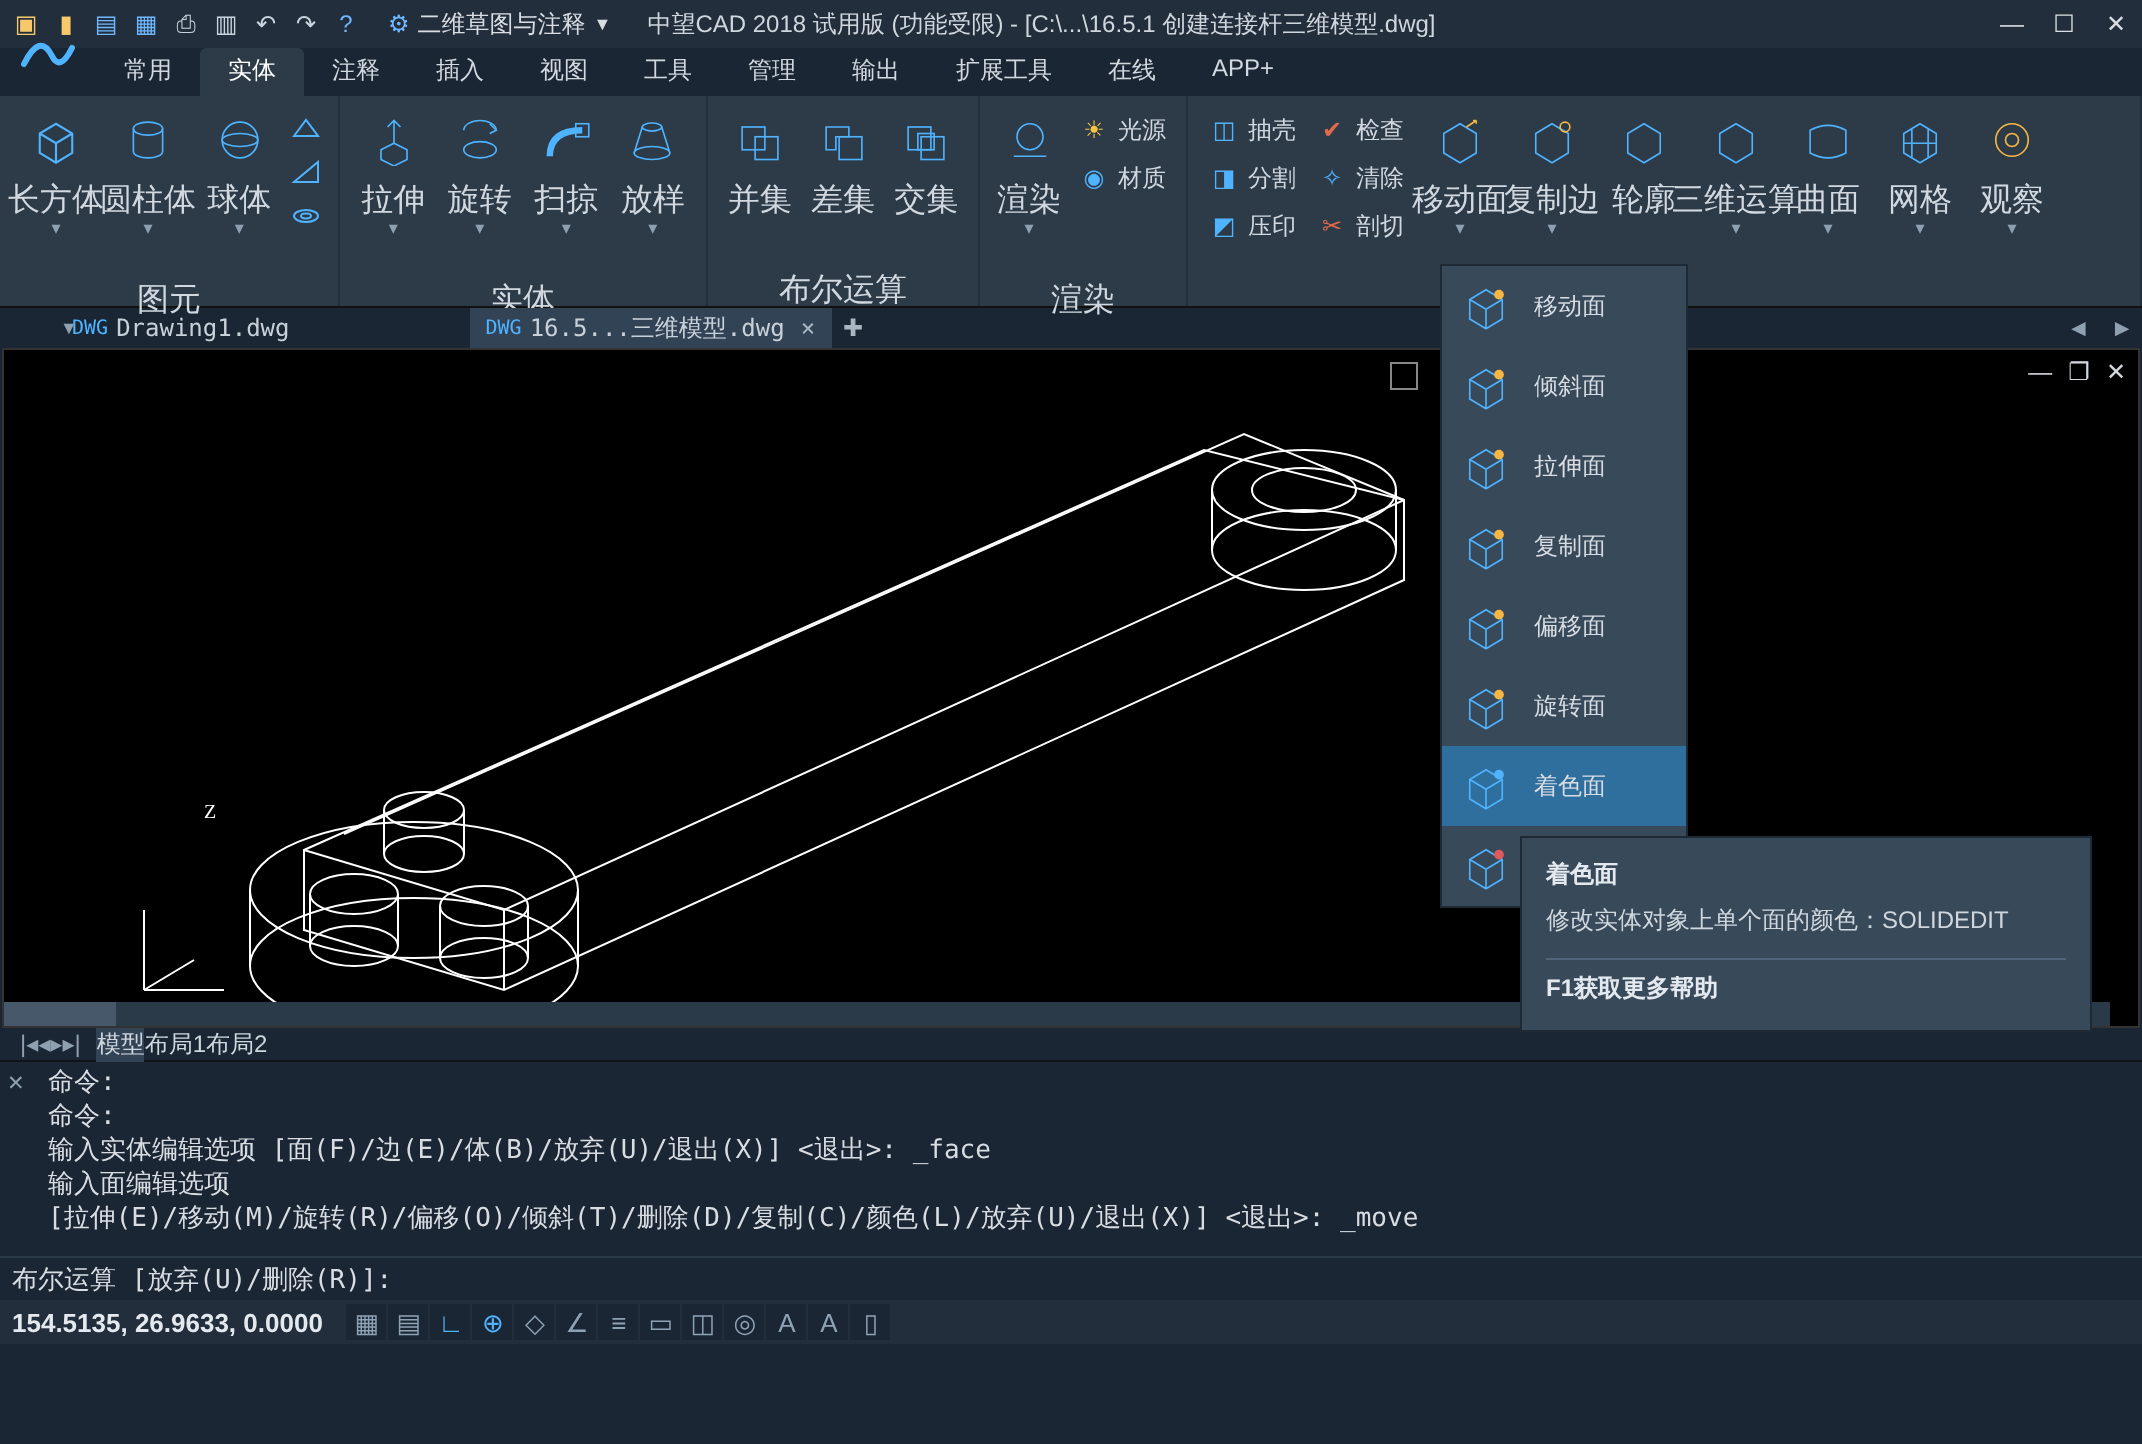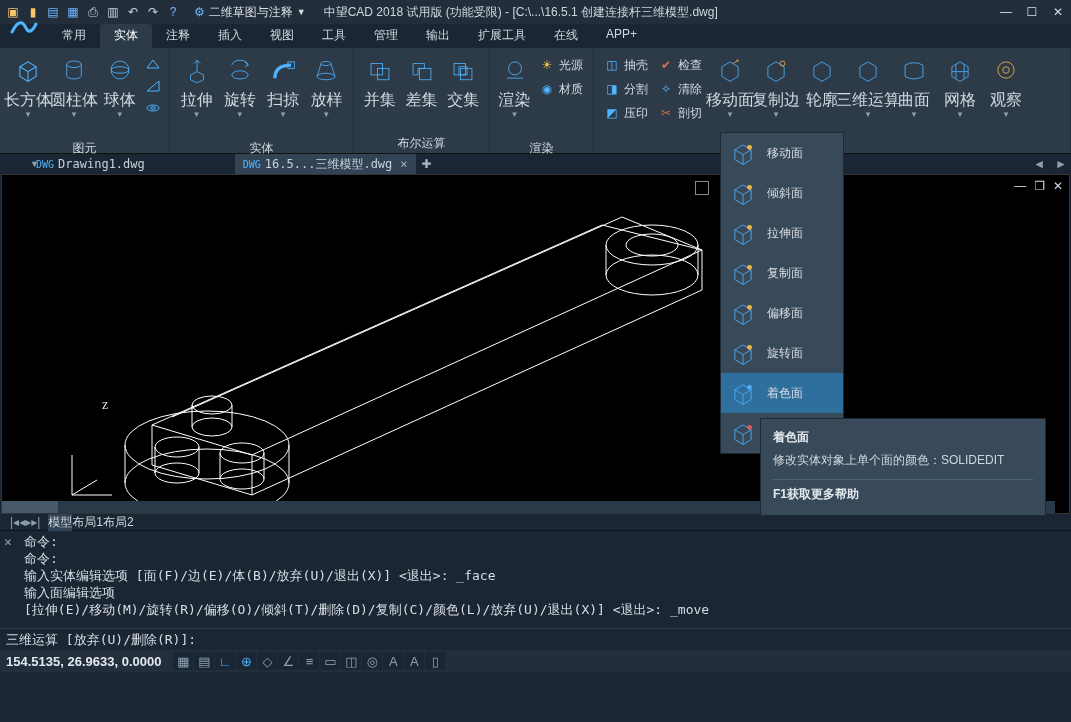--- a/index.html
+++ b/index.html
@@ -19,21 +19,21 @@
 .logo { width: 48px; height: 40px; margin-top: -16px; display: flex; align-items: center; justify-content: center; }
 .logo svg { width: 32px; height: 32px; }
 .menu-tabs { display: flex; gap: 0; }
 .menu-tab { padding: 3px 14px 4px; color: #d1d8df; border-top-left-radius: 3px; border-top-right-radius: 3px; }
 .menu-tab.active { background: #2d3b49; color: #fff; }
 
 
 .ribbon { height: 106px; background: #2d3b49; display: flex; border-bottom: 1px solid #111; }
 .panel { display: flex; flex-direction: column; border-right: 1px solid #22303d; padding: 2px 6px 0; }
 .panel-body { flex: 1; display: flex; align-items: flex-start; gap: 2px; }
-.panel-label { height: 18px; font-size: 12px; color: #d1d8df; text-align: center; margin-top: 21px; }
+.panel-label { height: 18px; font-size: 16px; color: #d1d8df; text-align: center; margin-top: 21px; }
 .bigbtn { display: flex; flex-direction: column; align-items: center; width: 44px; padding-top: 4px; }
 .bigbtn .ic { width: 32px; height: 32px; display: flex; align-items: center; justify-content: center; }
 .bigbtn .lbl { margin-top: 4px; font-size: 16px; color: #d1d8df; white-space: nowrap; }
 .bigbtn .dd { font-size: 9px; color: #8fa0b1; margin-top: -2px; }
 .colbtns { display: flex; flex-direction: column; gap: 2px; padding-top: 4px; }
 .smallrow { display: flex; align-items: center; gap: 4px; height: 22px; padding: 0 4px; color: #d1d8df; white-space: nowrap; }
 .smallrow .sic { width: 16px; height: 16px; display: flex; align-items: center; justify-content: center; }
 .narrowcol { display: flex; flex-direction: column; align-items: center; gap: 6px; padding-top: 6px; width: 20px; }
 .narrowcol .sic { width: 16px; height: 16px; }
 
@@ -550,21 +550,21 @@
 <div class="cmdwin">
   <div class="cmdlog" id="cmdlog">
     <span class="pin">✕</span>
   <div>命令:</div>
       <div>命令:</div>
       <div>输入实体编辑选项 [面(F)/边(E)/体(B)/放弃(U)/退出(X)] &lt;退出&gt;: _face</div>
       <div>输入面编辑选项</div>
       <div>[拉伸(E)/移动(M)/旋转(R)/偏移(O)/倾斜(T)/删除(D)/复制(C)/颜色(L)/放弃(U)/退出(X)] &lt;退出&gt;: _move</div>
     </div>
   <div class="cmdline">
-    <span>三维运算 [放弃(U)/删除(R)]: </span>
+    <span>布尔运算 [放弃(U)/删除(R)]: </span>
   </div>
 </div>
 
 <div class="statusbar">
   <span class="coords">154.5135, 26.9633, 0.0000</span>
   <div class="sb-icons">
     <span class="sbi">▦</span>
     <span class="sbi">▤</span>
     <span class="sbi on">∟</span>
     <span class="sbi on">⊕</span>

